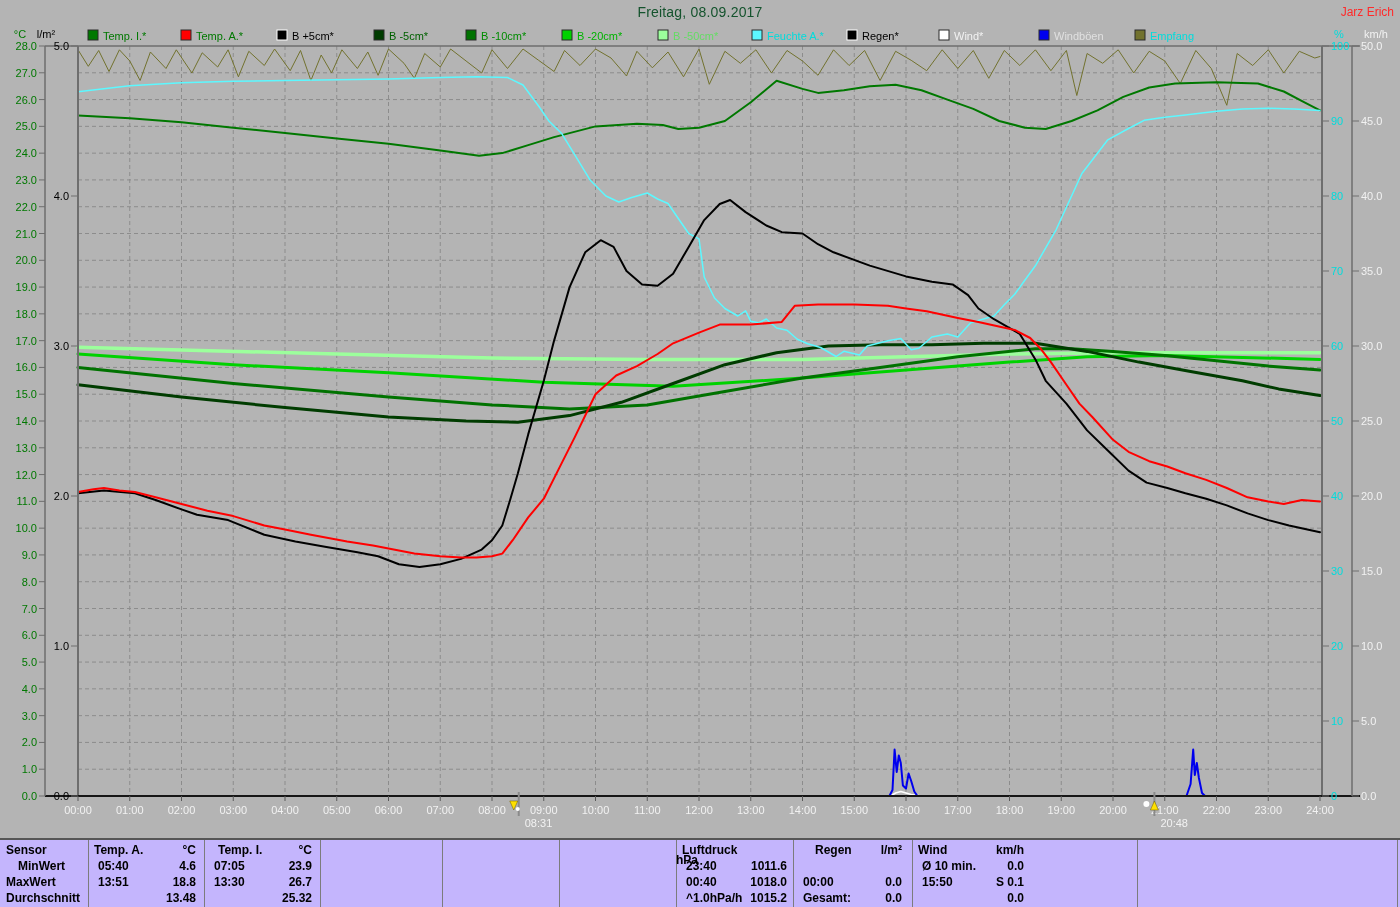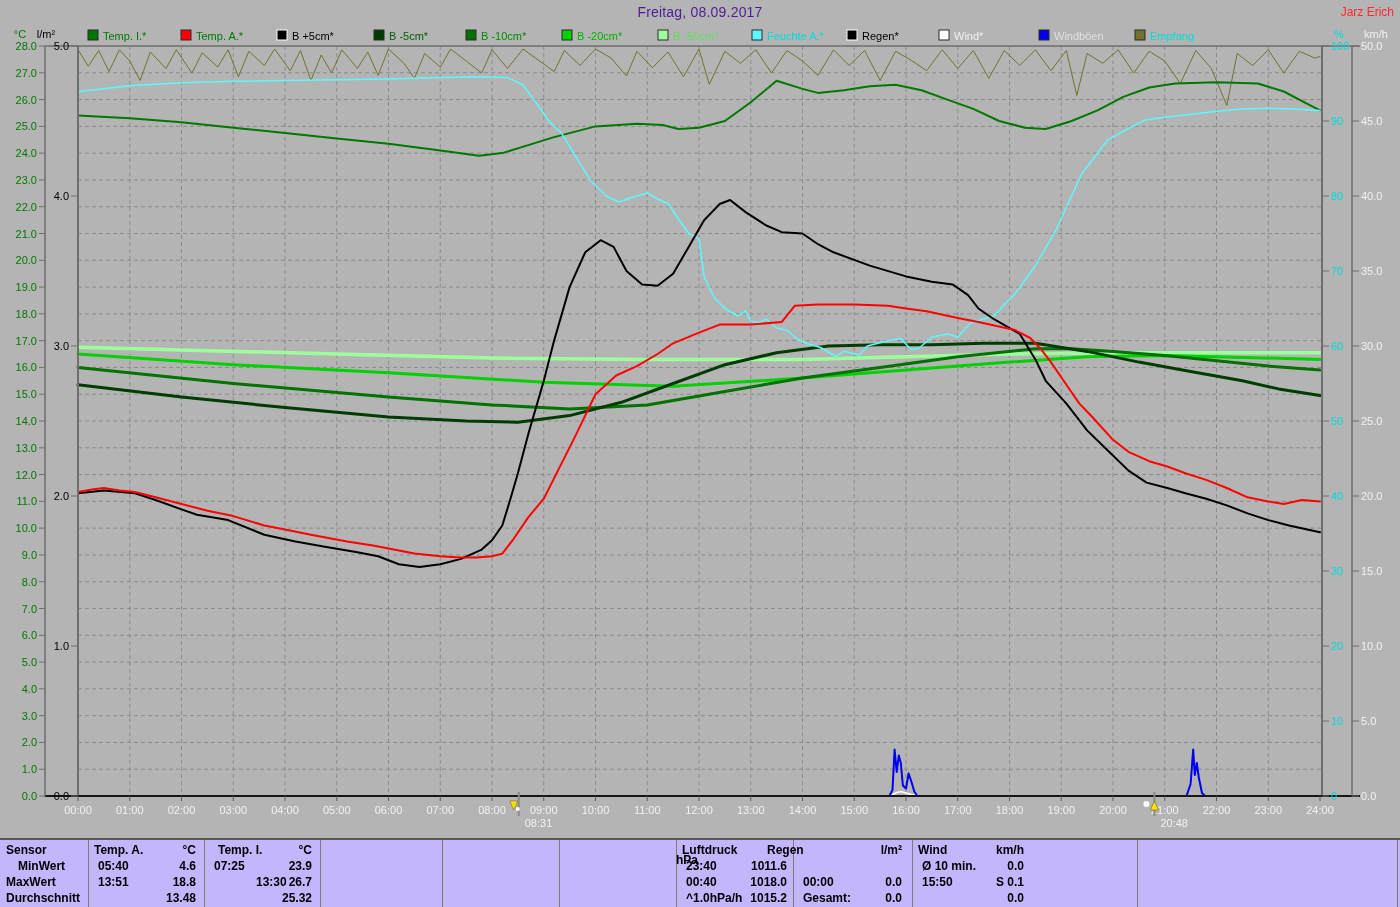--- a/index.html
+++ b/index.html
@@ -1,19 +1,19 @@
 <!DOCTYPE html>
 <html><head>
 <meta charset="utf-8">
 <style>
   html,body{margin:0;padding:0;background:#9a9a9a;}
   #page{position:relative;width:1400px;height:907px;background:#b4b4b4;overflow:hidden;
         font-family:"Liberation Sans",sans-serif;}
   #chart-title{position:absolute;top:4px;left:0;width:100%;text-align:center;
-        color:#4c1d95;font-size:14px;letter-spacing:.2px;}
+        color:#14532d;font-size:14px;letter-spacing:.2px;}
   #station-owner{position:absolute;top:5px;right:6px;color:#ff2a2a;font-size:12px;}
   #chart{position:absolute;top:0;left:0;}
   #table{position:absolute;top:838px;left:0;width:1400px;height:69px;background:#c4b5fd;
         border-top:2px solid #565656;box-sizing:border-box;}
   .tcell{position:absolute;font-size:12px;font-weight:bold;color:#000;height:16px;line-height:16px;white-space:nowrap;}
   .tdiv{position:absolute;top:0;width:1px;height:67px;background:#7c7c7c;}
   svg text{font-family:"Liberation Sans",sans-serif;}
 </style>
 </head>
 <body>
@@ -352,34 +352,34 @@
       <div class="tdiv" style="left: 1397px;"></div>
       <div class="tcell" style="left: 94px; top: 2px;">Temp. A.</div>
       <div class="tcell" style="left: 88px; top: 2px; width: 108px; text-align: right;">°C</div>
       <div class="tcell" style="left: 98px; top: 18px;">05:40</div>
       <div class="tcell" style="left: 88px; top: 18px; width: 108px; text-align: right;">4.6</div>
       <div class="tcell" style="left: 98px; top: 34px;">13:51</div>
       <div class="tcell" style="left: 88px; top: 34px; width: 108px; text-align: right;">18.8</div>
       <div class="tcell" style="left: 88px; top: 50px; width: 108px; text-align: right;">13.48</div>
       <div class="tcell" style="left: 218px; top: 2px;">Temp. I.</div>
       <div class="tcell" style="left: 204px; top: 2px; width: 108px; text-align: right;">°C</div>
-      <div class="tcell" style="left: 214px; top: 18px;">07:25</div>
+      <div class="tcell" style="left: 214px; top: 18px;">07:05</div>
       <div class="tcell" style="left: 204px; top: 18px; width: 108px; text-align: right;">23.9</div>
-      <div class="tcell" style="left: 214px; top: 34px; margin-left: 42px;">13:30</div>
+      <div class="tcell" style="left: 214px; top: 34px;">13:30</div>
       <div class="tcell" style="left: 204px; top: 34px; width: 108px; text-align: right;">26.7</div>
       <div class="tcell" style="left: 204px; top: 50px; width: 108px; text-align: right;">25.32</div>
       <div class="tcell" style="left: 682px; top: 2px;">Luftdruck</div>
       <div class="tcell" style="left: 676px; top: 12px; width: 111px; text-align: left;">hPa</div>
       <div class="tcell" style="left: 686px; top: 18px;">23:40</div>
       <div class="tcell" style="left: 676px; top: 18px; width: 111px; text-align: right;">1011.6</div>
       <div class="tcell" style="left: 686px; top: 34px;">00:40</div>
       <div class="tcell" style="left: 676px; top: 34px; width: 111px; text-align: right;">1018.0</div>
       <div class="tcell" style="left: 686px; top: 50px;">^1.0hPa/h</div>
       <div class="tcell" style="left: 676px; top: 50px; width: 111px; text-align: right;">1015.2</div>
-      <div class="tcell" style="left: 767px; top: 2px;">Regen</div>
+      <div class="tcell" style="left: 815px; top: 2px;">Regen</div>
       <div class="tcell" style="left: 793px; top: 2px; width: 109px; text-align: right;">l/m²</div>
       <div class="tcell" style="left: 803px; top: 34px;">00:00</div>
       <div class="tcell" style="left: 793px; top: 34px; width: 109px; text-align: right;">0.0</div>
       <div class="tcell" style="left: 803px; top: 50px;">Gesamt:</div>
       <div class="tcell" style="left: 793px; top: 50px; width: 109px; text-align: right;">0.0</div>
       <div class="tcell" style="left: 918px; top: 2px;">Wind</div>
       <div class="tcell" style="left: 912px; top: 2px; width: 112px; text-align: right;">km/h</div>
       <div class="tcell" style="left: 922px; top: 18px;">Ø 10 min.</div>
       <div class="tcell" style="left: 912px; top: 18px; width: 112px; text-align: right;">0.0</div>
       <div class="tcell" style="left: 922px; top: 34px;">15:50</div>

